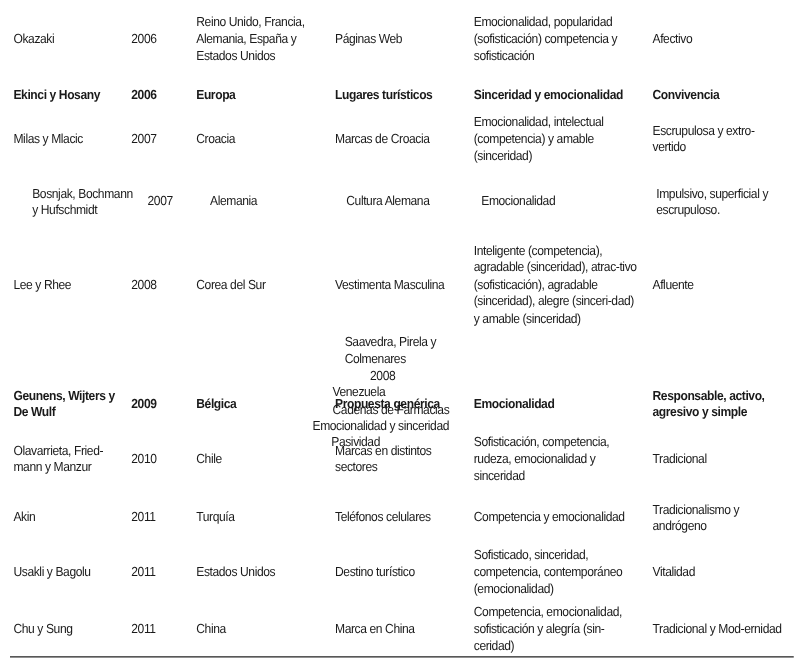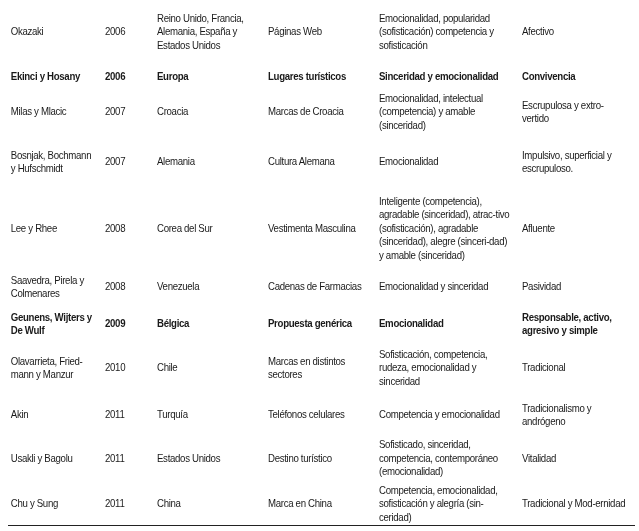--- a/index.html
+++ b/index.html
@@ -38,37 +38,37 @@
     <div class="cell c6">Convivencia</div>
   </div>
   <div class="row" style="height:46px;">
     <div class="cell c1">Milas y Mlacic</div>
     <div class="cell c2">2007</div>
     <div class="cell c3">Croacia</div>
     <div class="cell c4">Marcas de Croacia</div>
     <div class="cell c5">Emocionalidad, intelectual (competencia) y amable (sinceridad)</div>
     <div class="cell c6">Escrupulosa y extro-vertido</div>
   </div>
-  <div class="row" style="height:54px;">
+  <div class="row" style="height:54px;margin-left:15px;">
     <div class="cell c1">Bosnjak, Bochmann y Hufschmidt</div>
     <div class="cell c2">2007</div>
     <div class="cell c3">Alemania</div>
     <div class="cell c4">Cultura Alemana</div>
     <div class="cell c5">Emocionalidad</div>
     <div class="cell c6">Impulsivo, superficial y escrupuloso.</div>
   </div>
   <div class="row" style="height:79px;">
     <div class="cell c1">Lee y Rhee</div>
     <div class="cell c2">2008</div>
     <div class="cell c3">Corea del Sur</div>
     <div class="cell c4">Vestimenta Masculina</div>
     <div class="cell c5">Inteligente (competencia), agradable (sinceridad), atrac-tivo (sofisticación), agradable (sinceridad), alegre (sinceri-dad) y amable (sinceridad)</div>
     <div class="cell c6">Afluente</div>
   </div>
-  <div class="row" style="height:38px;">
+  <div class="row" style="height:38px;flex-direction:column;">
     <div class="cell c1">Saavedra, Pirela y Colmenares</div>
     <div class="cell c2">2008</div>
     <div class="cell c3">Venezuela</div>
     <div class="cell c4">Cadenas de Farmacias</div>
     <div class="cell c5">Emocionalidad y sinceridad</div>
     <div class="cell c6">Pasividad</div>
   </div>
   <div class="row" style="height:36px;font-weight:bold;">
     <div class="cell c1">Geunens, Wijters y De Wulf</div>
     <div class="cell c2">2009</div>

